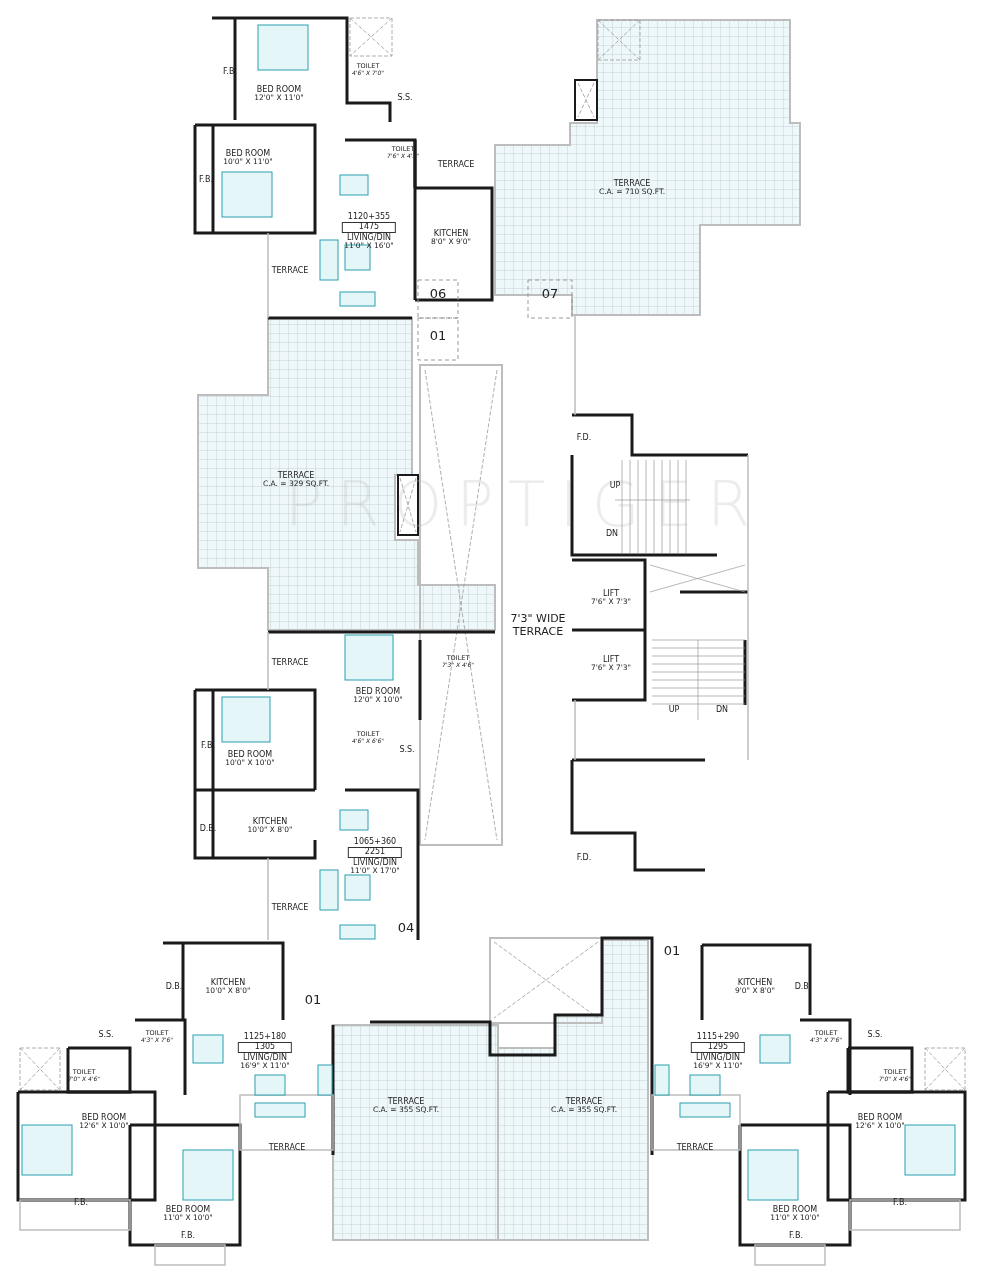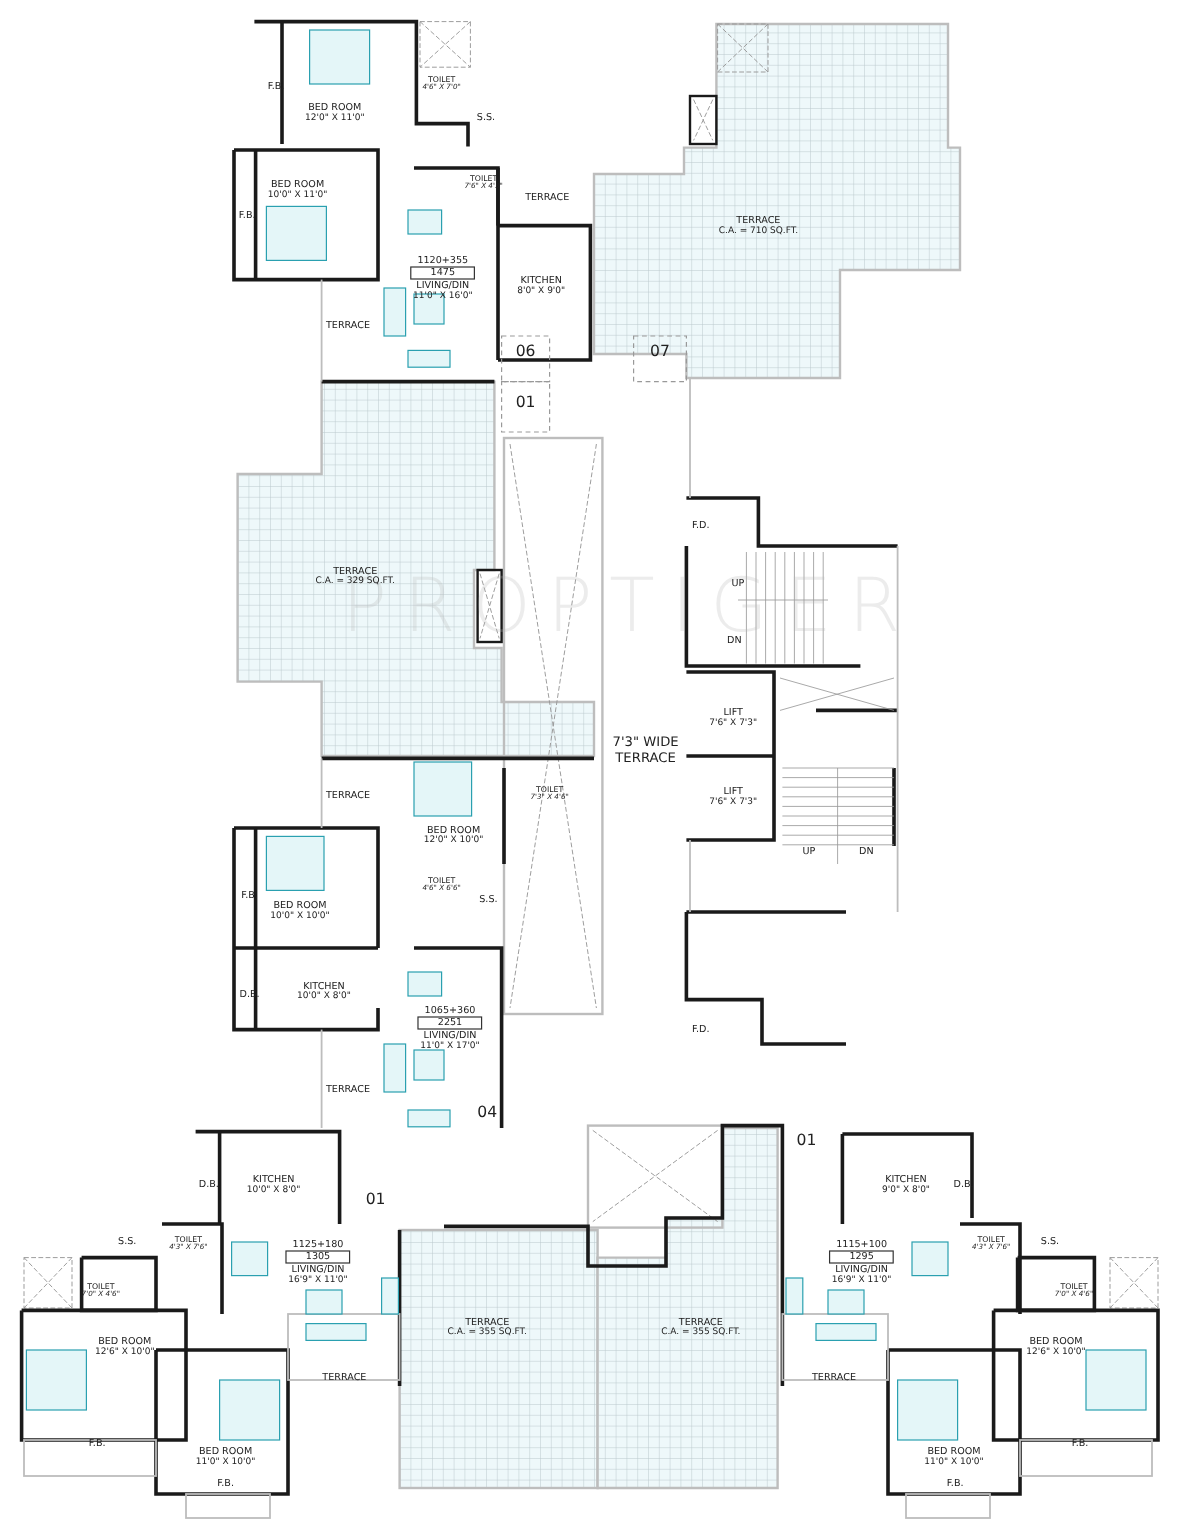--- a/index.html
+++ b/index.html
@@ -238,21 +238,21 @@
 <div class="lbl" style="left:104px;top:1114px"><span>BED ROOM</span><span class="dim">12'6" X 10'0"</span></div>
 <div class="lbl" style="left:287px;top:1144px">TERRACE</div>
 <div class="lbl" style="left:406px;top:1098px"><span>TERRACE</span><span class="dim">C.A. = 355 SQ.FT.</span></div>
 <div class="lbl" style="left:81px;top:1199px">F.B.</div>
 <div class="lbl" style="left:188px;top:1206px"><span>BED ROOM</span><span class="dim">11'0" X 10'0"</span></div>
 <div class="lbl" style="left:188px;top:1232px">F.B.</div>
 
 <div class="lbl" style="left:755px;top:979px"><span>KITCHEN</span><span class="dim">9'0" X 8'0"</span></div>
 <div class="lbl" style="left:803px;top:983px">D.B.</div>
 <div class="unit-no" style="left:672px;top:943px">01</div>
-<div class="lbl" style="left:718px;top:1033px"><span>1115+100</span><br><span class="area-box">1295</span><br><span>LIVING/DIN</span><span class="dim">16'9" X 11'0"</span></div>
+<div class="lbl" style="left:718px;top:1033px"><span>1115+290</span><br><span class="area-box">1295</span><br><span>LIVING/DIN</span><span class="dim">16'9" X 11'0"</span></div>
 <div class="lbl small" style="left:826px;top:1030px"><span>TOILET</span><span class="dim">4'3" X 7'6"</span></div>
 <div class="lbl" style="left:875px;top:1031px">S.S.</div>
 <div class="lbl small" style="left:895px;top:1069px"><span>TOILET</span><span class="dim">7'0" X 4'6"</span></div>
 <div class="lbl" style="left:880px;top:1114px"><span>BED ROOM</span><span class="dim">12'6" X 10'0"</span></div>
 <div class="lbl" style="left:584px;top:1098px"><span>TERRACE</span><span class="dim">C.A. = 355 SQ.FT.</span></div>
 <div class="lbl" style="left:695px;top:1144px">TERRACE</div>
 <div class="lbl" style="left:900px;top:1199px">F.B.</div>
 <div class="lbl" style="left:795px;top:1206px"><span>BED ROOM</span><span class="dim">11'0" X 10'0"</span></div>
 <div class="lbl" style="left:796px;top:1232px">F.B.</div>
 

